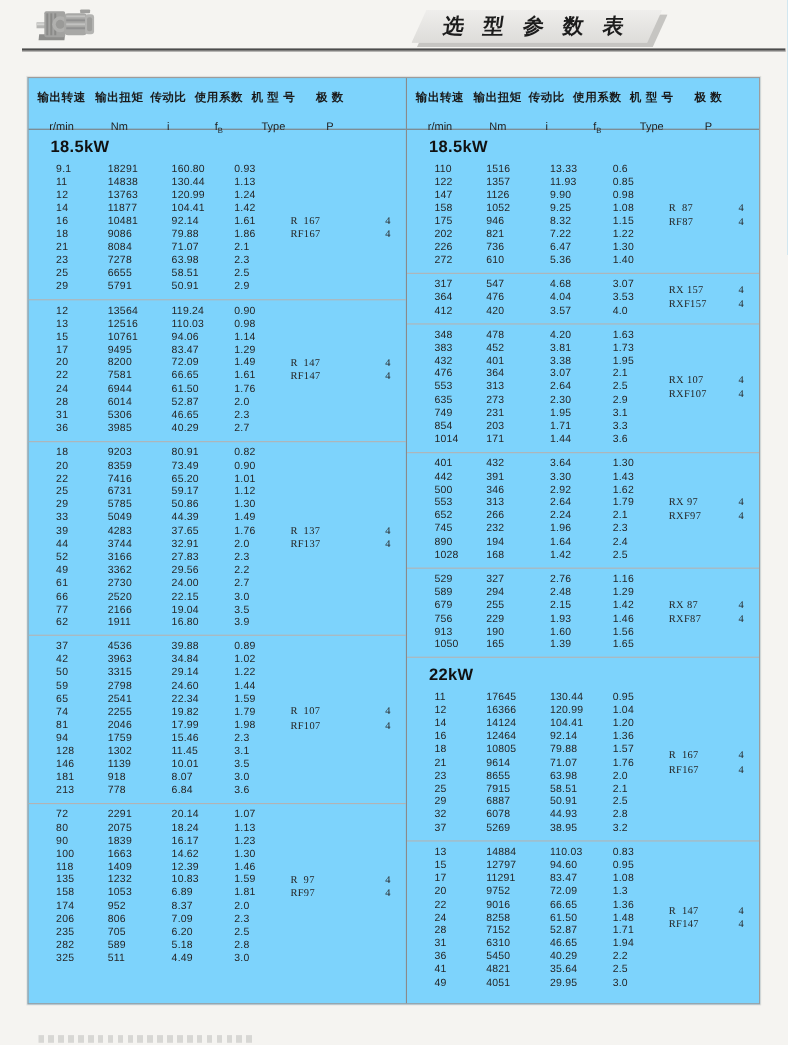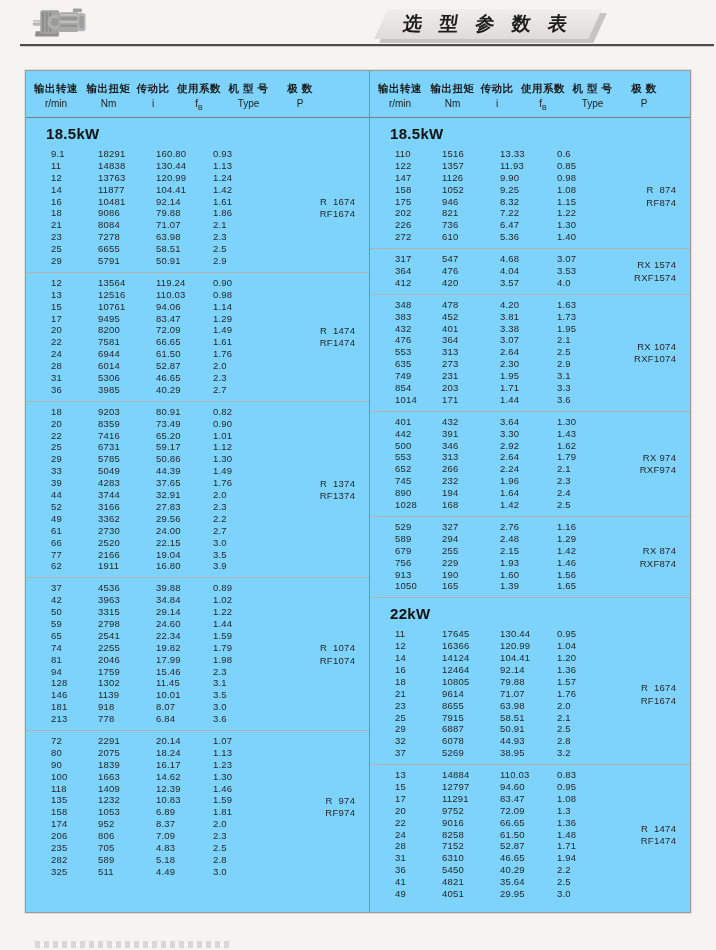--- a/index.html
+++ b/index.html
@@ -27,33 +27,33 @@
   .half{position:relative;}
   .half.left{width:343px;border-right:1px solid #8a8a8a;}
   .half.right{flex:1;}
 
   
   .thead{height:47px;box-sizing:border-box;border-bottom:1px solid #7d7d7d;
     display:grid;grid-template-columns:60px 45px 44px 48px 51px 52px;
     padding-top:11px;}
   .hcell{text-align:center;}
   .hcn{font-size:10.5px;font-weight:bold;color:#1a1a1a;white-space:pre;letter-spacing:0.5px;}
-  .hunit{font-size:10px;color:#222;margin-top:2px;}
+  .hunit{font-size:10px;color:#222;margin-top:14px;}
   .hsub{font-size:7px;}
 
   
   .tbody{position:relative;}
   .kw{font-size:15px;font-weight:bold;color:#111;padding:7px 0 2px 20px;letter-spacing:0.3px;}
   .sep{height:0;border-top:1px solid #b3b3b3;}
   .block{position:relative;padding:4px 0 5px 0;}
   .row{display:grid;grid-template-columns:47px 58px 57px 46px;padding-left:25px;
     height:11.9px;line-height:11.9px;font-size:9.5px;color:#262626;letter-spacing:0.2px;}
   .typebox{position:absolute;left:238px;right:14px;top:50%;transform:translateY(-50%);}
-  .typeline{display:flex;justify-content:flex-end;font-size:9.5px;
-    line-height:12.5px;color:#262626;}
+  .typeline{display:flex;justify-content:space-between;font-size:9.5px;
+    line-height:12.5px;color:#262626;font-family:Liberation Serif, serif;}
   .model{white-space:pre;letter-spacing:0.3px;}
   .poles{}
 
   
   .footer-ghost{position:absolute;left:35px;top:941px;width:195px;height:7px;opacity:.28;
     background:repeating-linear-gradient(90deg,#8d8d8d 0 5px,transparent 5px 9px);
     filter:blur(.5px);}
 </style>
 </head>
 <body>
@@ -507,21 +507,21 @@
               </div>
               <div class="row">
                 <span class="c">206</span>
                 <span class="c">806</span>
                 <span class="c">7.09</span>
                 <span class="c">2.3</span>
               </div>
               <div class="row">
                 <span class="c">235</span>
                 <span class="c">705</span>
-                <span class="c">4.83</span>
+                <span class="c">6.20</span>
                 <span class="c">2.5</span>
               </div>
               <div class="row">
                 <span class="c">282</span>
                 <span class="c">589</span>
                 <span class="c">5.18</span>
                 <span class="c">2.8</span>
               </div>
               <div class="row">
                 <span class="c">325</span>

